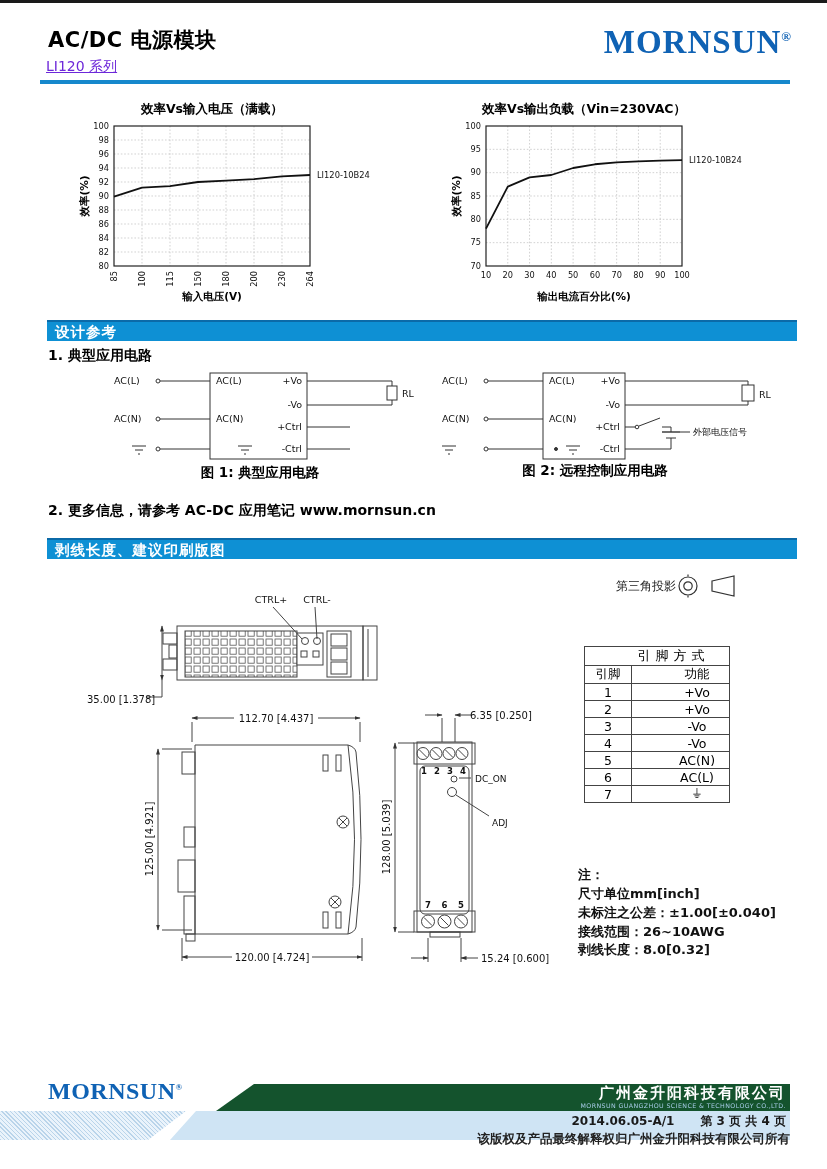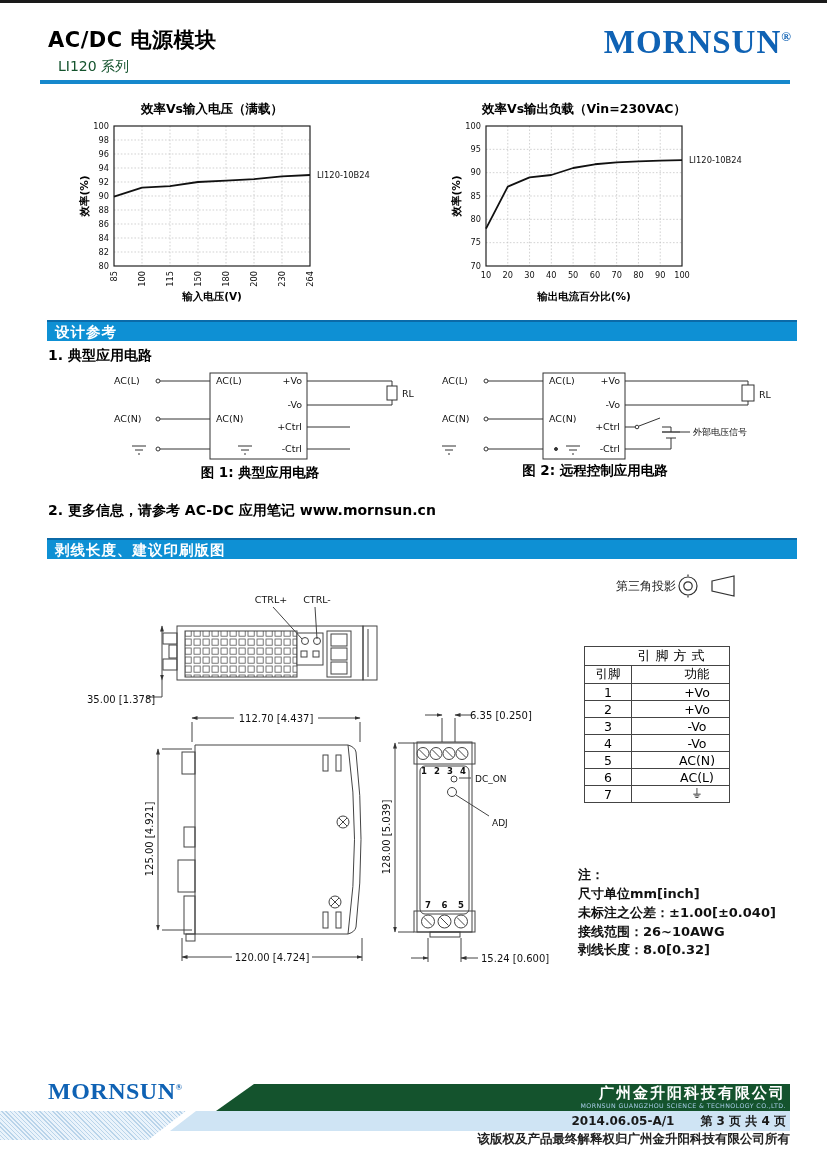--- a/index.html
+++ b/index.html
@@ -1,21 +1,21 @@
 <!DOCTYPE html>
 <html><head>
 <meta charset="utf-8">
 <style>
   html,body{margin:0;padding:0;background:#e8e8e8;}
   .page{position:relative;width:827px;height:1169px;margin:0 auto;background:#ffffff;
         font-family:"DejaVu Sans","Liberation Sans",sans-serif;overflow:hidden;color:#111;}
   .abs{position:absolute;}
   .topline{left:0;top:0;width:827px;height:3px;background:#1a1a1a;}
   .hdr-title{left:48px;top:26px;font-size:21px;font-weight:bold;color:#000;letter-spacing:0.5px;}
-  .hdr-sub{left:58px;top:58px;font-size:14px;color:#14532d;}
+  .hdr-sub{left:46px;top:58px;font-size:14px;color:#6d28d9;text-decoration:underline;}
   .hdr-logo{right:35px;top:24px;font-family:"Liberation Serif","DejaVu Serif",serif;
             font-size:33px;font-weight:bold;color:#0f62b4;letter-spacing:1px;}
   .hdr-logo sup{font-size:13px;}
   .hdr-rule{left:40px;top:80px;width:750px;height:4px;background:#1688cc;}
   .secbar{left:47px;width:750px;height:21px;background:#0e90d4;border-top:2px solid #0b6aa8;
           color:#fff;font-size:14.5px;font-weight:bold;line-height:21px;padding-left:8px;box-sizing:border-box;letter-spacing:1px;}
   .bodyitem{font-size:14px;font-weight:600;color:#000;}
   .figcap{font-size:13.5px;font-weight:600;color:#000;text-align:center;}
   .fignote{font-size:10.5px;font-weight:600;color:#000;}
   .projlbl{font-size:12px;color:#222;}
@@ -27,21 +27,21 @@
   .pintable td:last-child,.pintable th:last-child{width:64px;padding-left:33px;}
   .notes{font-size:13px;font-weight:600;color:#111;line-height:1.45;}
   .ft-logo{left:48px;top:1078px;font-family:"Liberation Serif","DejaVu Serif",serif;
            font-size:24px;font-weight:bold;color:#0f62b4;letter-spacing:0.5px;}
   .ft-logo sup{font-size:9px;}
   .ft-dark{left:216px;top:1084px;width:574px;height:27px;background:#14532d;
            clip-path:polygon(38px 0,100% 0,100% 100%,0 100%);
            text-align:right;padding-right:4px;box-sizing:border-box;}
   .ft-cn{font-size:15px;font-weight:bold;color:#ffffff;letter-spacing:2px;line-height:17px;margin-top:1px;}
   .ft-en{font-size:6.3px;color:#a8cce8;letter-spacing:0.4px;line-height:7px;}
-  .ft-light{left:170px;top:1111px;width:620px;height:20px;background:#cfe4f4;
+  .ft-light{left:170px;top:1111px;width:620px;height:29px;background:#cfe4f4;
             clip-path:polygon(26px 0,100% 0,100% 100%,0 100%);
             text-align:right;padding-right:4px;box-sizing:border-box;
             font-size:12px;font-weight:600;color:#1a1a1a;line-height:20px;}
   .ft-light .gap{margin-left:26px;}
   .ft-hatch{left:0;top:1111px;width:220px;height:29px;
             clip-path:polygon(0 0,186px 0,148px 100%,0 100%);
             background:repeating-linear-gradient(45deg,#b9d4ea 0,#b9d4ea 1px,#eaf3fb 1px,#eaf3fb 3px);}
   .ft-copy{left:40px;top:1131px;width:750px;text-align:right;font-size:12.5px;font-weight:600;color:#222;}
 </style>
 </head>

